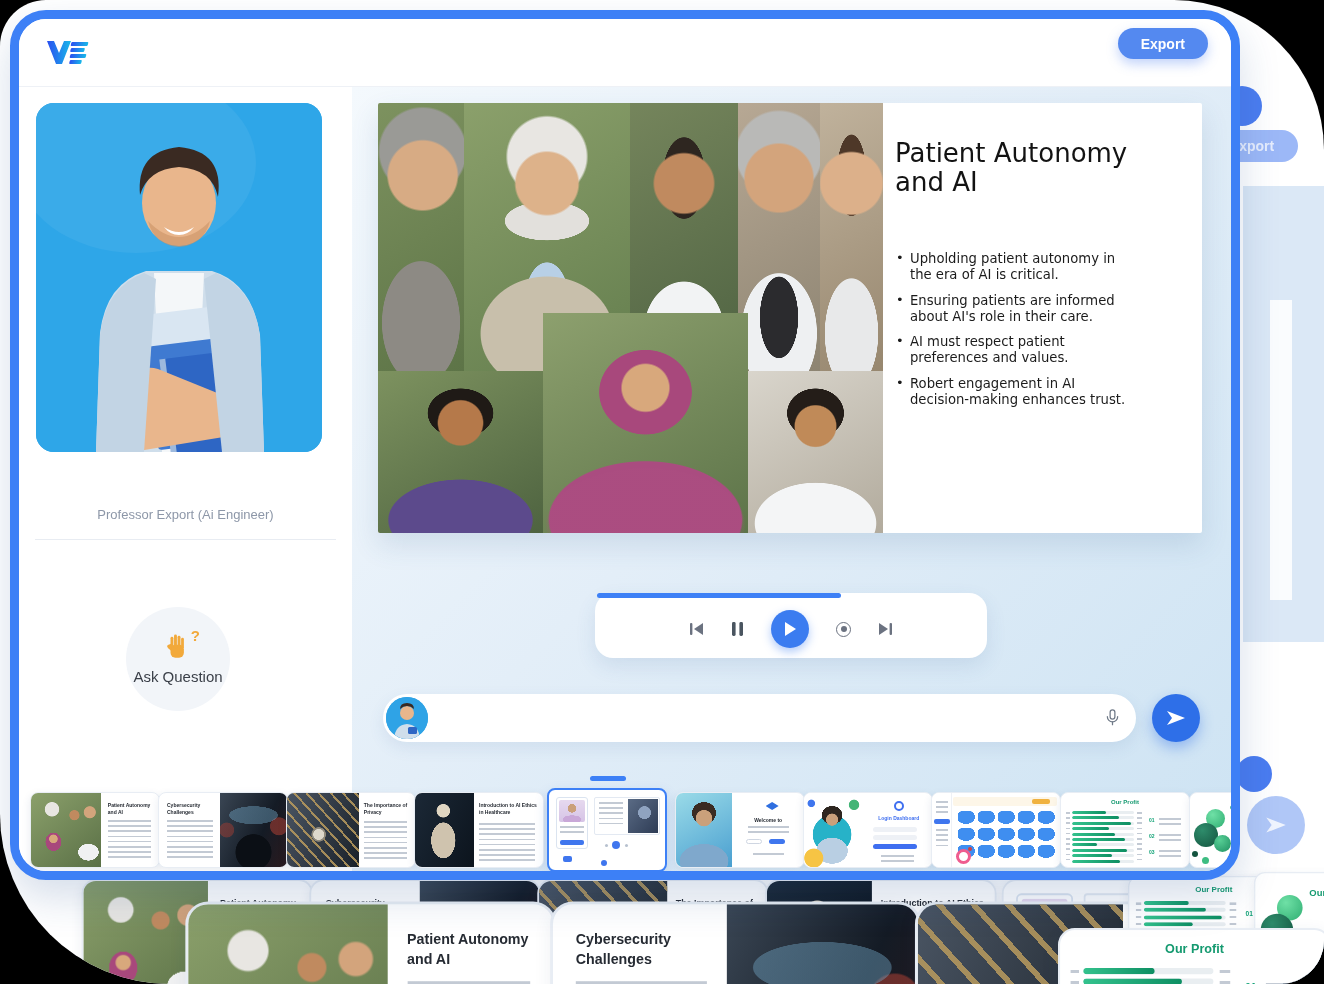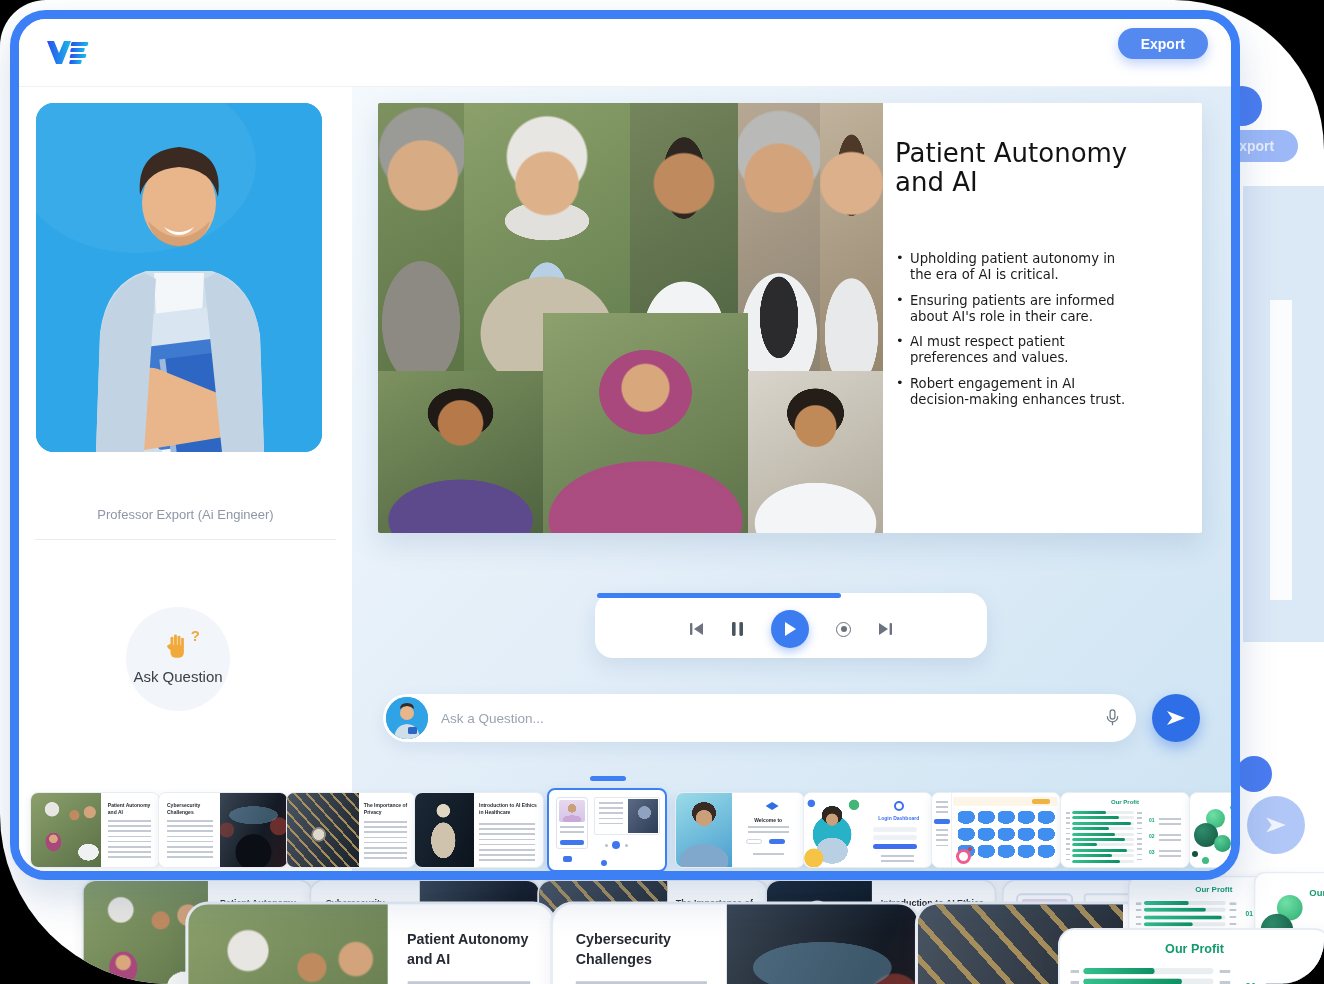--- a/index.html
+++ b/index.html
@@ -474,21 +474,20 @@
     <div class="chat-input-wrap">
       <div class="chat-avatar">
         <svg width="42" height="42" viewBox="0 0 42 42">
           <rect width="42" height="42" fill="#2fa3e6"></rect>
           <circle cx="21" cy="16" r="7" fill="#e9b68c"></circle>
           <path d="M14 12 Q14 6 21 6 Q28 6 28 12 Q25 9 21 9 Q17 9 14 12 Z" fill="#3a2a22"></path>
           <path d="M8 42 Q9 28 21 27 Q33 28 34 42 Z" fill="#cfdeeb"></path>
           <rect x="22" y="30" width="9" height="7" rx="1.5" fill="#2e66c4"></rect>
         </svg>
       </div>
-      <input class="chat-input" type="text" placeholder="Ask a Question..." style="">
       <button class="mic-btn">
         <svg viewBox="0 0 24 24" width="19" height="19" fill="none" stroke="#707a88" stroke-width="1.6" stroke-linecap="round">
             <rect x="9" y="2.5" width="6" height="11.5" rx="3"></rect>
             <path d="M5.5 11 a6.5 6.5 0 0 0 13 0"></path>
             <line x1="12" y1="17.5" x2="12" y2="21"></line>
           </svg>
       </button>
     </div>
     <button class="send-btn">
       <svg viewBox="0 0 24 24" width="24" height="24">

